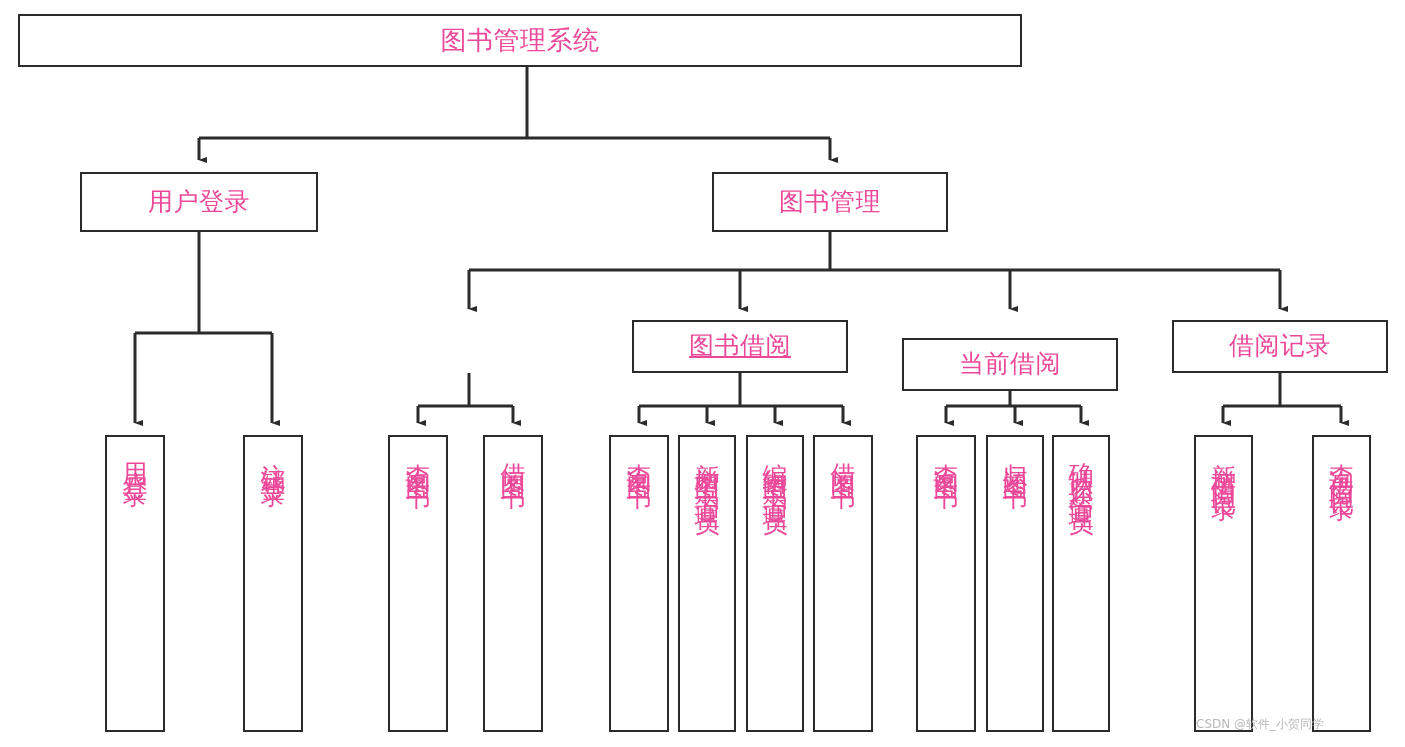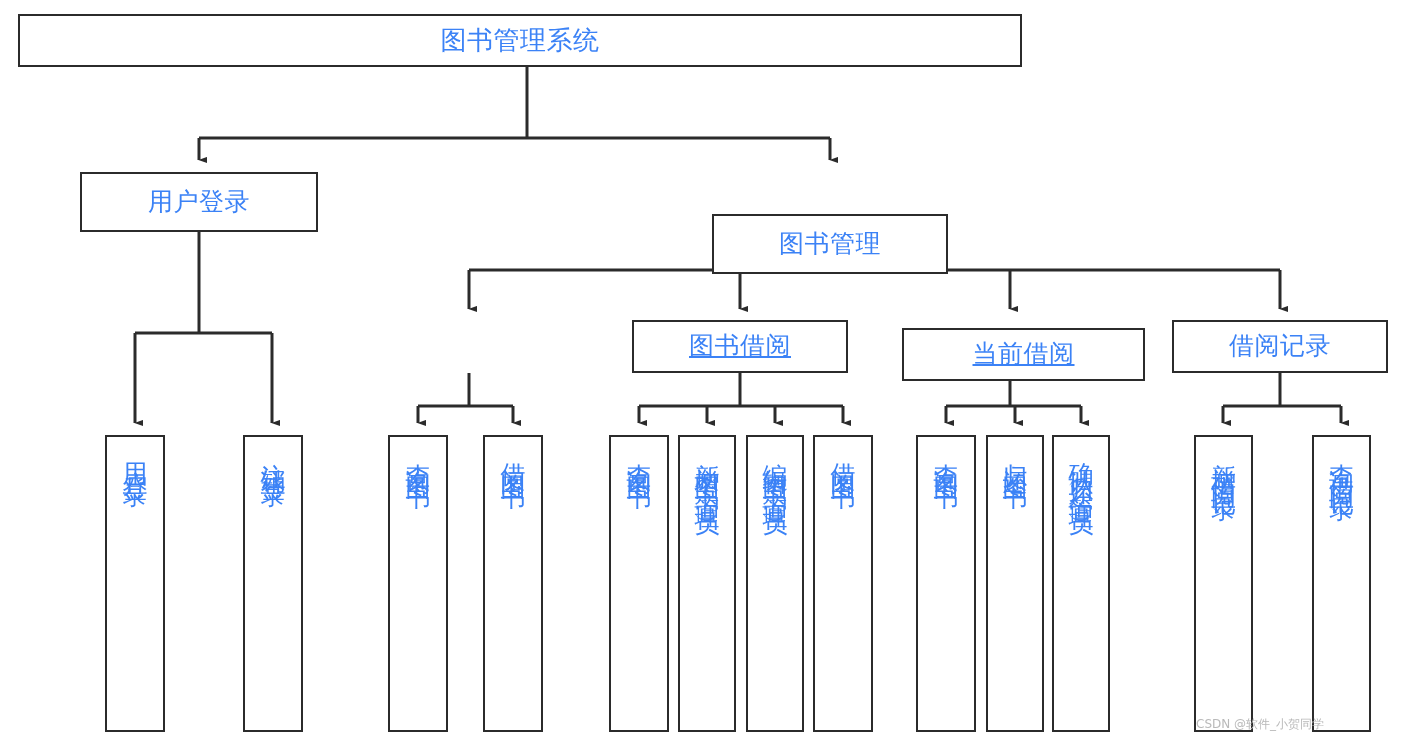--- a/index.html
+++ b/index.html
@@ -27,21 +27,21 @@
     pointer-events: none;
   }
   .node {
     position: absolute;
     box-sizing: border-box;
     border: 2.5px solid #2b2b2b;
     background: #ffffff;
     display: flex;
     align-items: center;
     justify-content: center;
-    color: #3b82f6;
+    color: #ec4899;
     z-index: 2;
   }
   .node .node-label {
     display: block;
     text-align: center;
     line-height: 1.05;
     letter-spacing: 0.5px;
   }
   
   .node.horiz .node-label {
@@ -130,28 +130,28 @@
     </g>
   </svg>
 
   <div class="node horiz root" style="left: 18px; top: 14px; width: 1004px; height: 53px;">
     <span class="node-label">图书管理系统</span>
   </div>
 
   <div class="node horiz" style="left: 80px; top: 172px; width: 238px; height: 60px;">
     <span class="node-label">用户登录</span>
   </div>
-  <div class="node horiz" style="left: 712px; top: 172px; width: 236px; height: 60px; margin-top: 42px;">
+  <div class="node horiz" style="left: 712px; top: 172px; width: 236px; height: 60px;">
     <span class="node-label">图书管理</span>
   </div>
 
   <div class="node horiz" style="left: 632px; top: 320px; width: 216px; height: 53px; text-decoration: underline;">
     <span class="node-label">图书借阅</span>
   </div>
-  <div class="node horiz" style="left: 902px; top: 328px; width: 243px; height: 53px; text-decoration: underline;">
+  <div class="node horiz" style="left: 902px; top: 338px; width: 216px; height: 53px;">
     <span class="node-label">当前借阅</span>
   </div>
   <div class="node horiz" style="left: 1172px; top: 320px; width: 216px; height: 53px;">
     <span class="node-label">借阅记录</span>
   </div>
 
   <div class="node vert" style="left: 105px; top: 435px; width: 60px; height: 297px;">
     <span class="node-label">用户登录</span>
   </div>
   <div class="node vert" style="left: 243px; top: 435px; width: 60px; height: 297px;">

